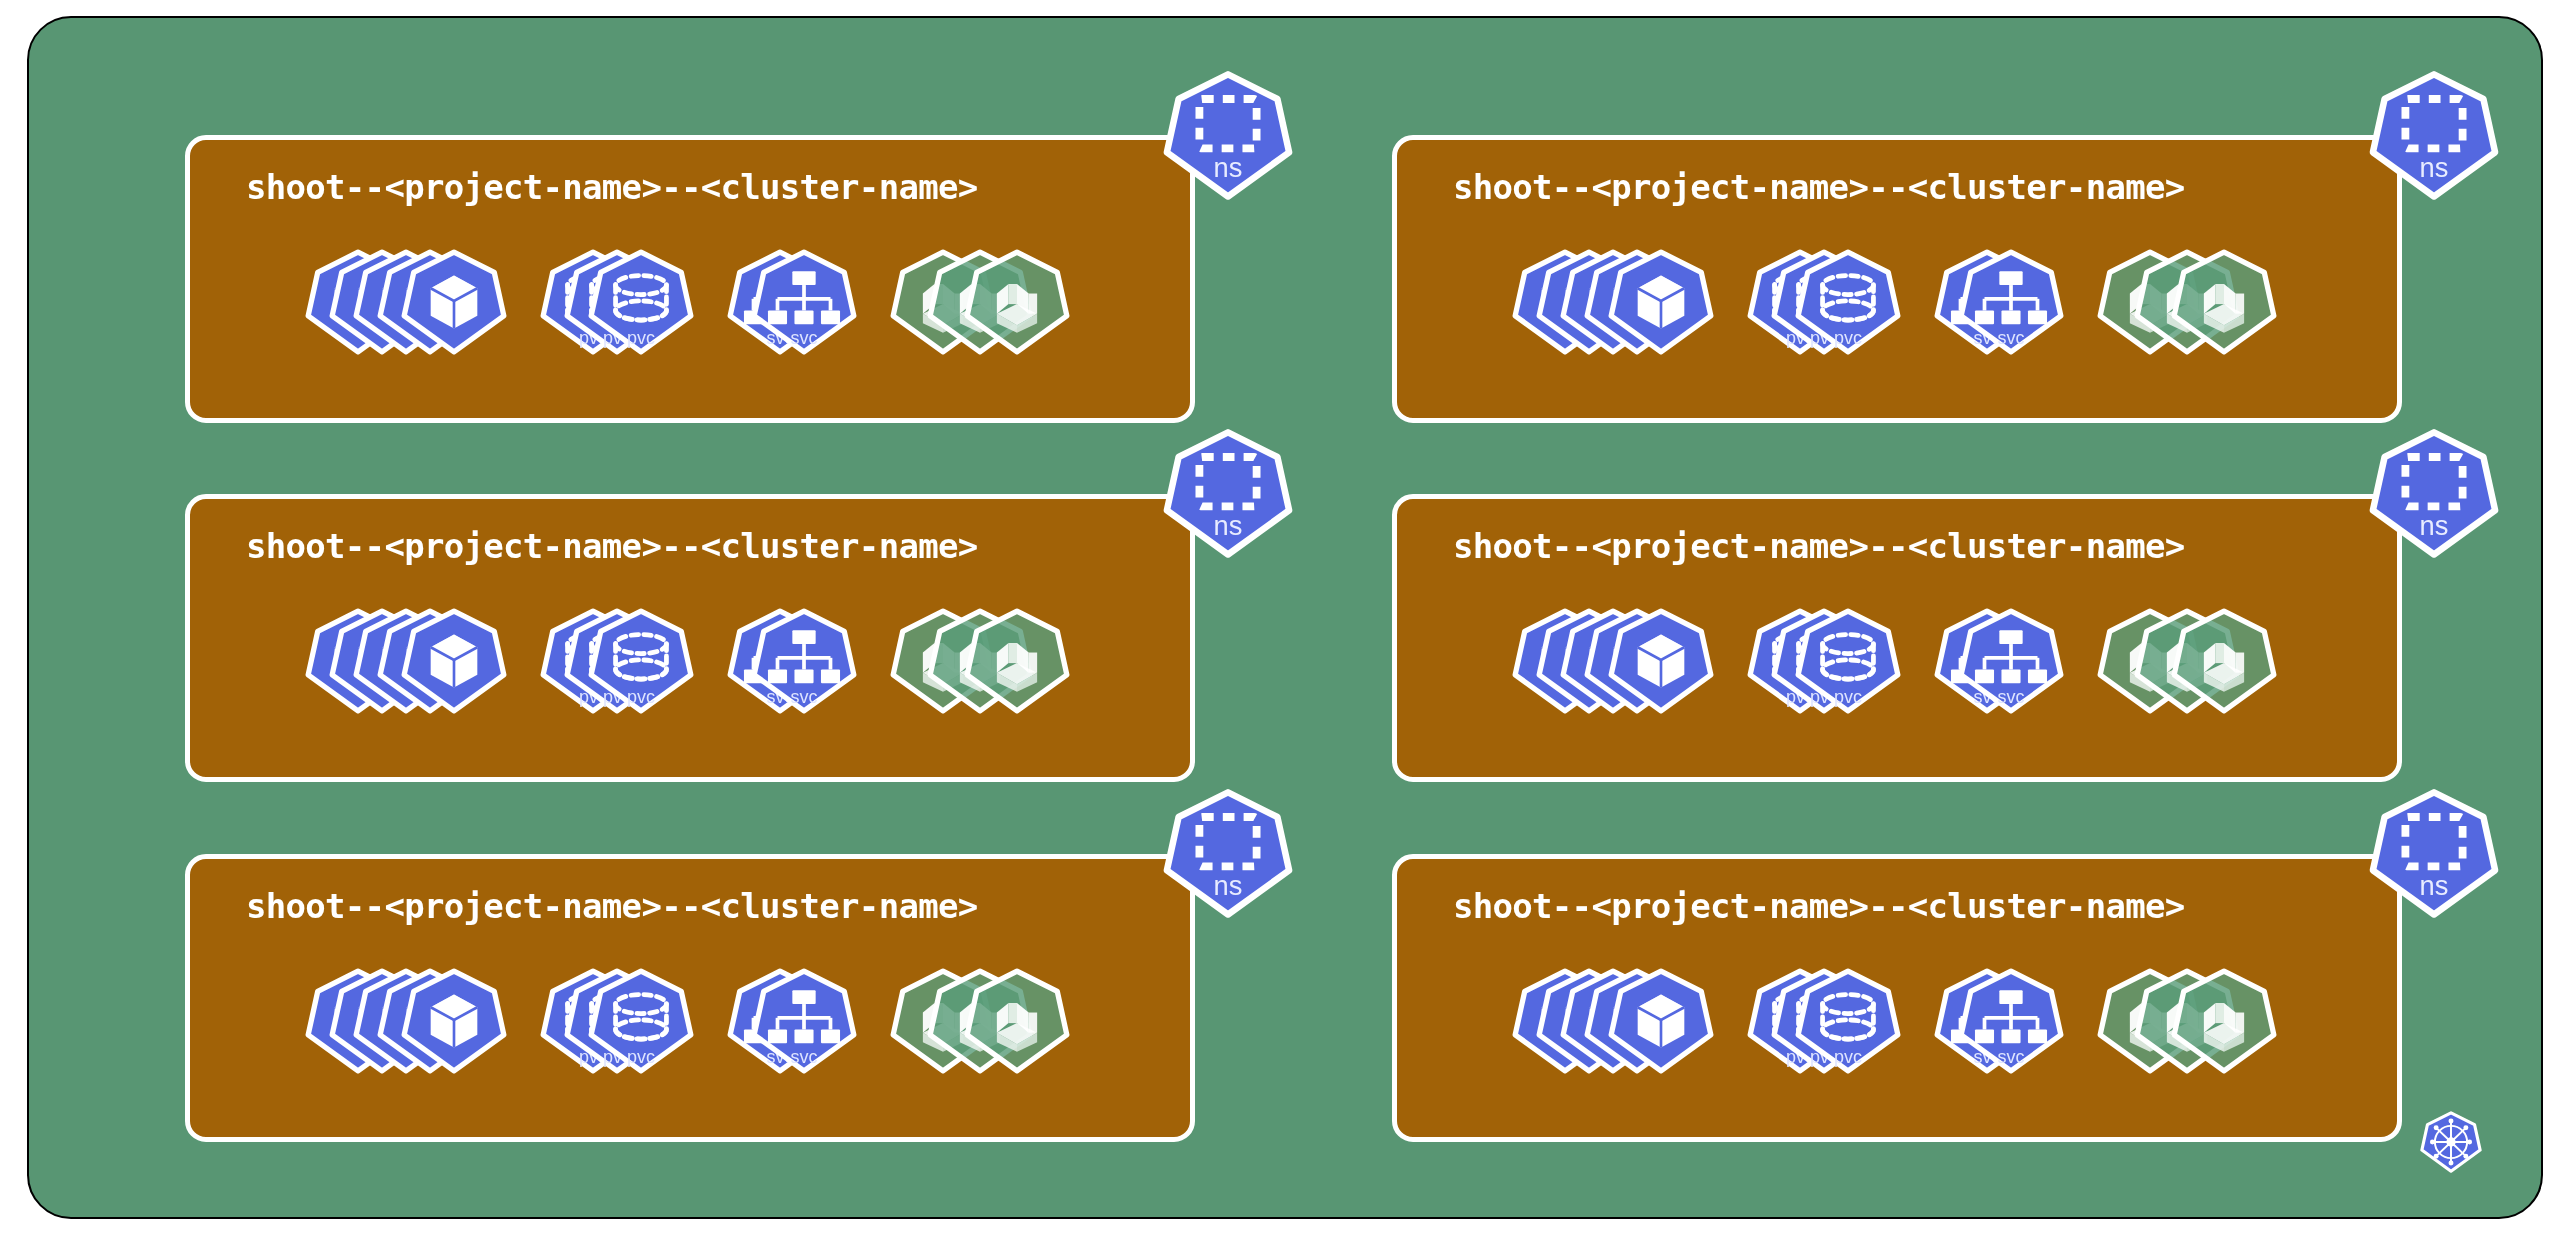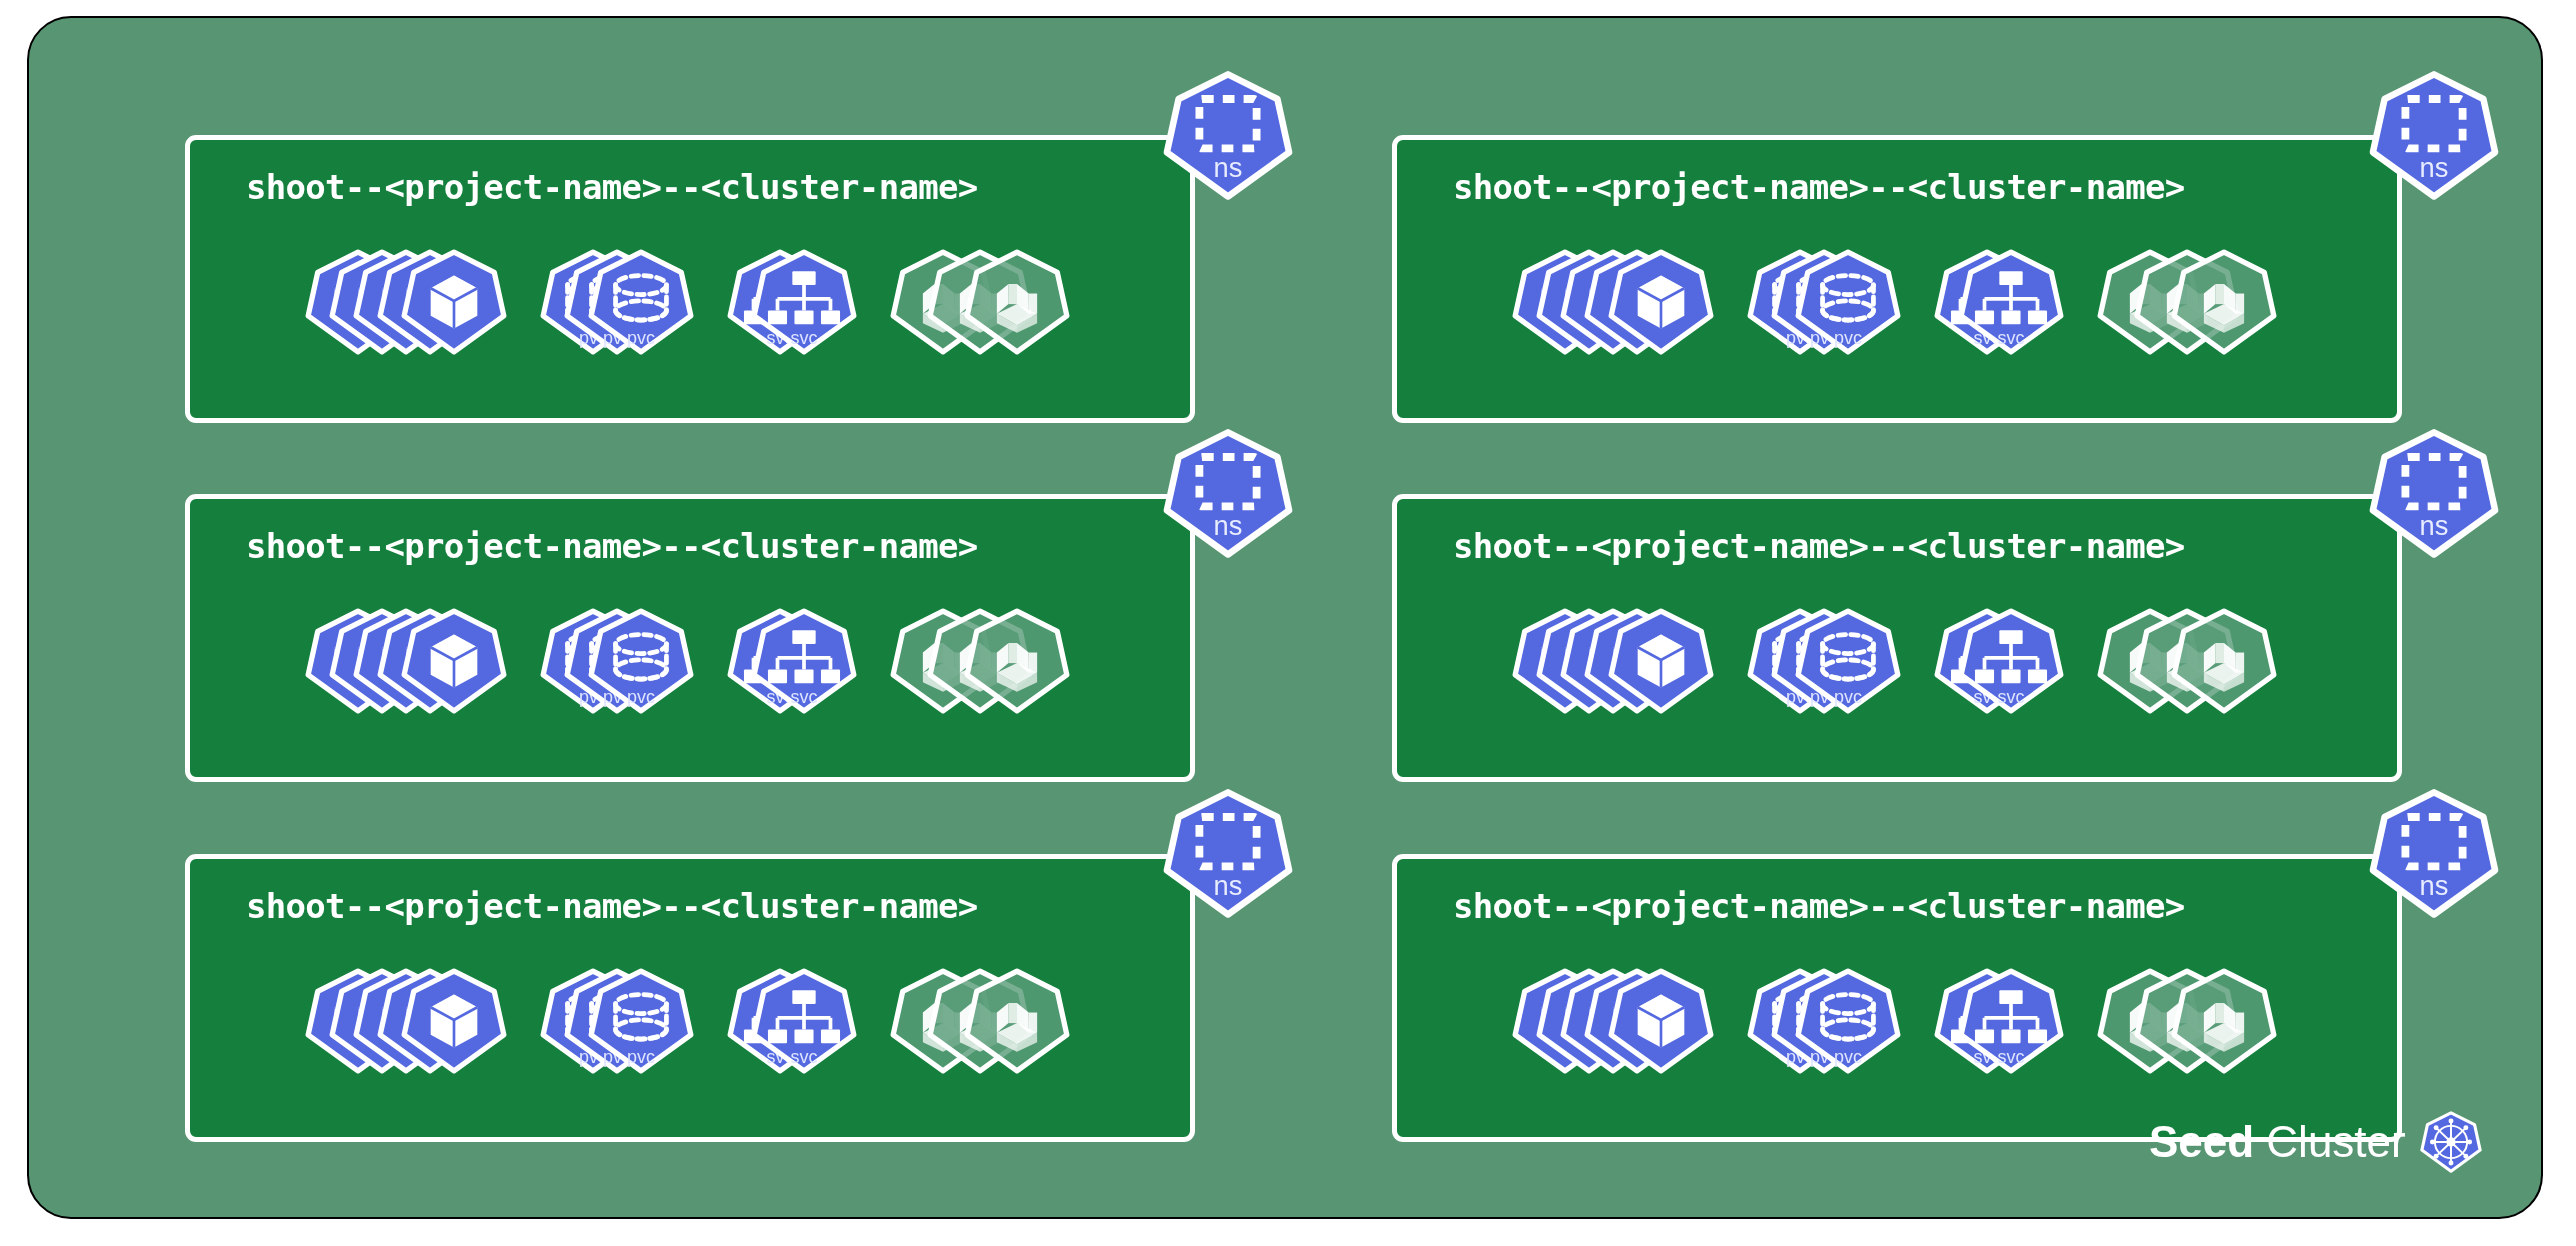--- a/index.html
+++ b/index.html
@@ -28,23 +28,23 @@
     border: 2.9px solid #000000;
     border-radius: 44px;
     box-sizing: border-box;
   }
 
   
   .shoot-box {
     position: absolute;
     width: 1010px;
     height: 288px;
-    background: #15803d;
+    background: #a16207;
     border: 5px solid #ffffff;
-    border-radius: 11px;
+    border-radius: 21px;
     box-sizing: border-box;
   }
 
   .shoot-box.col-left  { left: 156px; }
   .shoot-box.col-right { left: 1363px; }
   .shoot-box.row-1 { top: 117px; }
   .shoot-box.row-2 { top: 476px; }
   .shoot-box.row-3 { top: 836px; }
 
   .shoot-title {
@@ -1230,24 +1230,20 @@
         <div class="ns-badge col-right row-3">
   <svg viewBox="0 0 100 104">
     <polygon points="50,3 88,22 97,63 50,97 3,63 12,22" fill="#5468e0" stroke="#ffffff" stroke-width="5" stroke-linejoin="round"></polygon>
     <rect x="28" y="22" width="44" height="38" rx="2" fill="none" stroke="#ffffff" stroke-width="6" stroke-dasharray="9 7"></rect>
     <text x="50" y="82" text-anchor="middle" font-family="Liberation Sans, sans-serif" font-size="21" fill="#e8ecff">ns</text>
   </svg>
 </div>
       </div>
 
     <div class="seed-label">
-      <div class="seed-label-text">
-        <span class="bold">Seed</span>
-        <span>Cluster</span>
-      </div>
       <div class="k8s-logo">
         <svg viewBox="0 0 100 100">
           <polygon points="50,3 88,22 97,63 50,97 3,63 12,22" fill="#5468e0" stroke="#ffffff" stroke-width="5" stroke-linejoin="round"></polygon>
           <g stroke="#ffffff" stroke-width="3.2" fill="none" stroke-linecap="round">
             <circle cx="50" cy="50" r="26"></circle>
             <circle cx="50" cy="50" r="7.5" fill="#ffffff" stroke="none"></circle>
             <line x1="50" y1="50" x2="50" y2="18"></line>
             <line x1="50" y1="50" x2="73" y2="28"></line>
             <line x1="50" y1="50" x2="78" y2="50"></line>
             <line x1="50" y1="50" x2="73" y2="72"></line>

